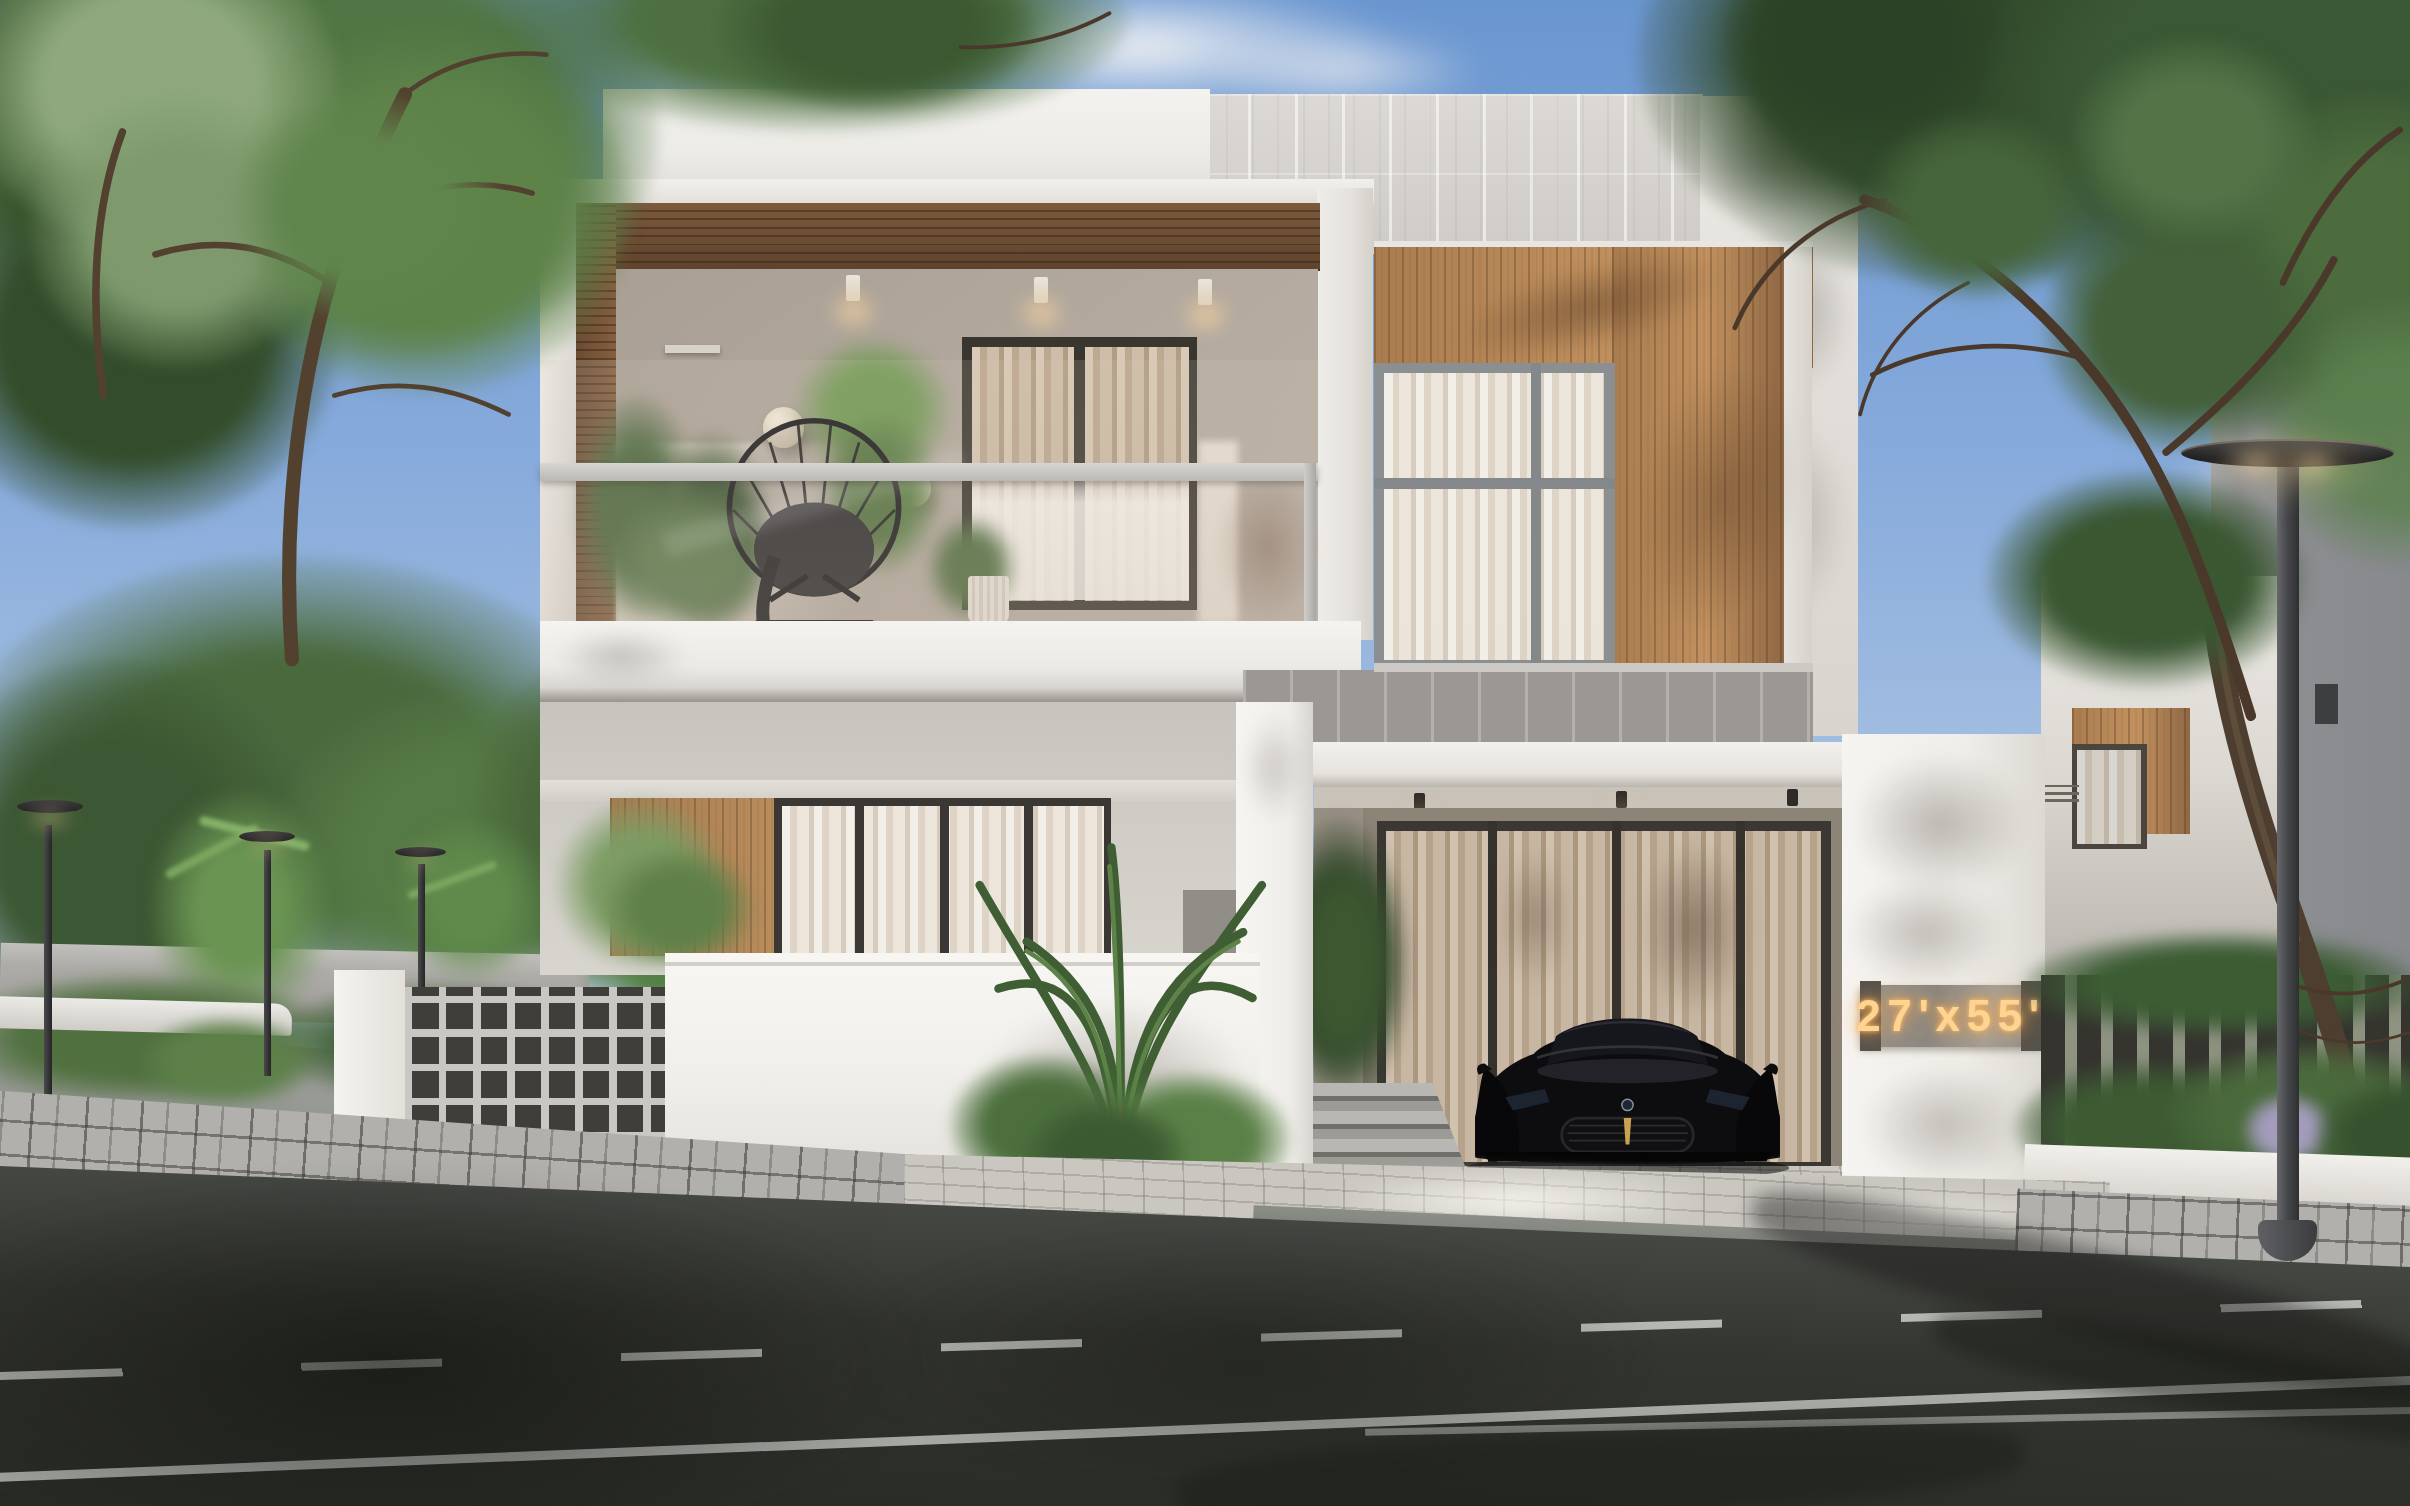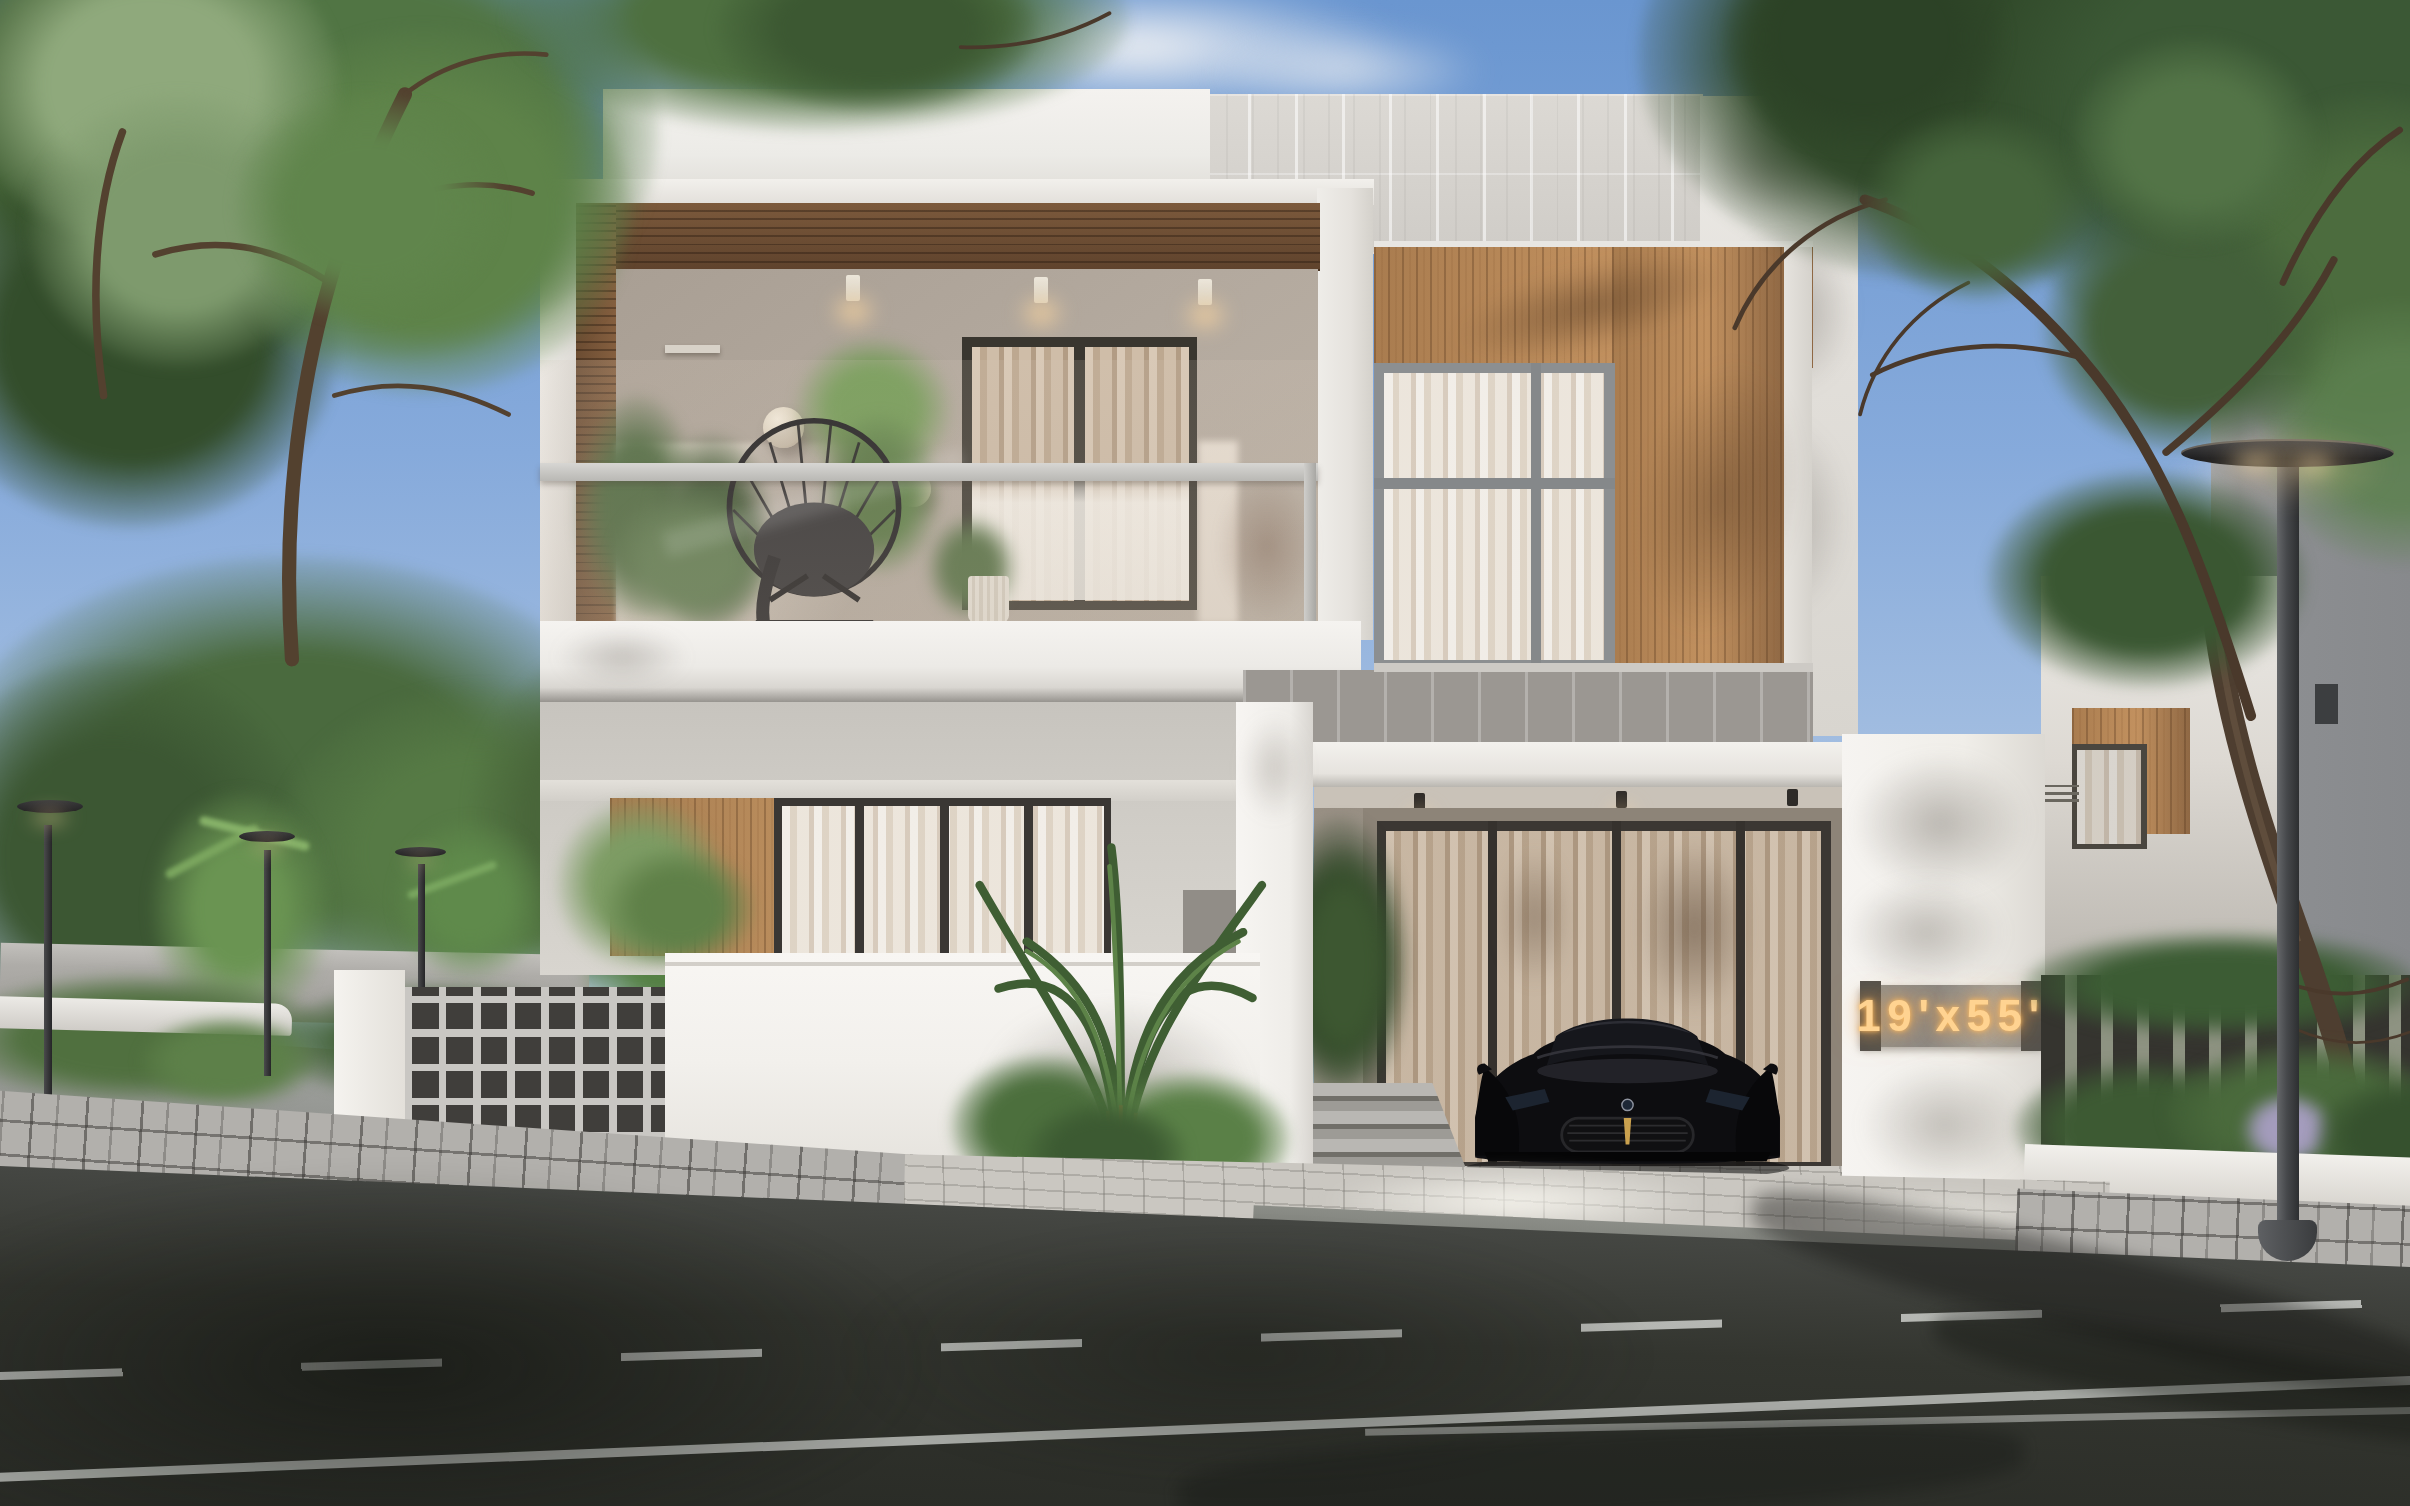--- a/index.html
+++ b/index.html
@@ -278,21 +278,21 @@
   <div class="fol" style="left:1092px;top:1073px;width:198px;height:132px;background:radial-gradient(ellipse,#5a8047 45%,rgba(90,128,71,0) 78%);"></div>
   <div class="fol" style="left:1026px;top:1102px;width:160px;height:104px;background:radial-gradient(ellipse,#3c5a32 45%,rgba(60,90,50,0) 78%);"></div>
 
   <div class="abs" style="left:1842px;top:734px;width:203px;height:461px;background:linear-gradient(90deg,#f6f4f1 0,#f0eee9 60%,#dcd9d3 100%);"></div>
   <div class="shad" style="left:1851px;top:753px;width:179px;height:141px;background:radial-gradient(ellipse,rgba(118,112,104,.45),rgba(118,112,104,0) 70%);"></div>
   <div class="shad" style="left:1846px;top:876px;width:160px;height:113px;background:radial-gradient(ellipse,rgba(118,112,104,.4),rgba(118,112,104,0) 70%);"></div>
   <div class="shad" style="left:1860px;top:1064px;width:169px;height:122px;background:radial-gradient(ellipse,rgba(118,112,104,.38),rgba(118,112,104,0) 70%);"></div>
   <div class="abs" style="left:1860px;top:985px;width:182px;height:62px;background:linear-gradient(100deg,#98958f 0,#8b8884 40%,#a3a09a 70%,#8f8c86 100%);box-shadow:0 3.8px 7.5px rgba(60,55,48,.4);">
      <div class="abs" style="left:0;top:-3.8px;width:21px;height:70px;background:#55524d;"></div>
      <div class="abs" style="right:0;top:-3.8px;width:21px;height:70px;background:#55524d;"></div>
-     <div id="sign-text">19'x55'</div>
+     <div id="sign-text">27'x55'</div>
   </div>
 
   <div class="abs" style="left:2041px;top:975px;width:369px;height:196px;background:repeating-linear-gradient(90deg,#35342f 0 24.5px,#8e9382 24.5px 36px);"></div>
   <div class="fol" style="left:2024px;top:932px;width:395px;height:104px;background:radial-gradient(ellipse,#3c5c34 45%,rgba(60,92,52,0) 78%);"></div>
   <svg style="left:0;top:0;" width="2411" height="1507" viewBox="0 0 2560 1600">
     <path d="M2348,630 C2360,760 2408,900 2448,1010 C2470,1075 2486,1120 2492,1160" stroke="#4e3e30" stroke-width="24" fill="none" stroke-linecap="round"></path>
     <path d="M2352,640 C2362,760 2404,890 2440,1000" stroke="#6b5844" stroke-width="7" fill="none" opacity=".6"></path>
   </svg>
   <div class="fol" style="left:2015px;top:1062px;width:264px;height:132px;background:radial-gradient(ellipse,#3d5a33 45%,rgba(61,90,51,0) 78%);"></div>
   <div class="fol" style="left:2166px;top:1043px;width:282px;height:141px;background:radial-gradient(ellipse,#4a6a3c 45%,rgba(74,106,60,0) 78%);"></div>

